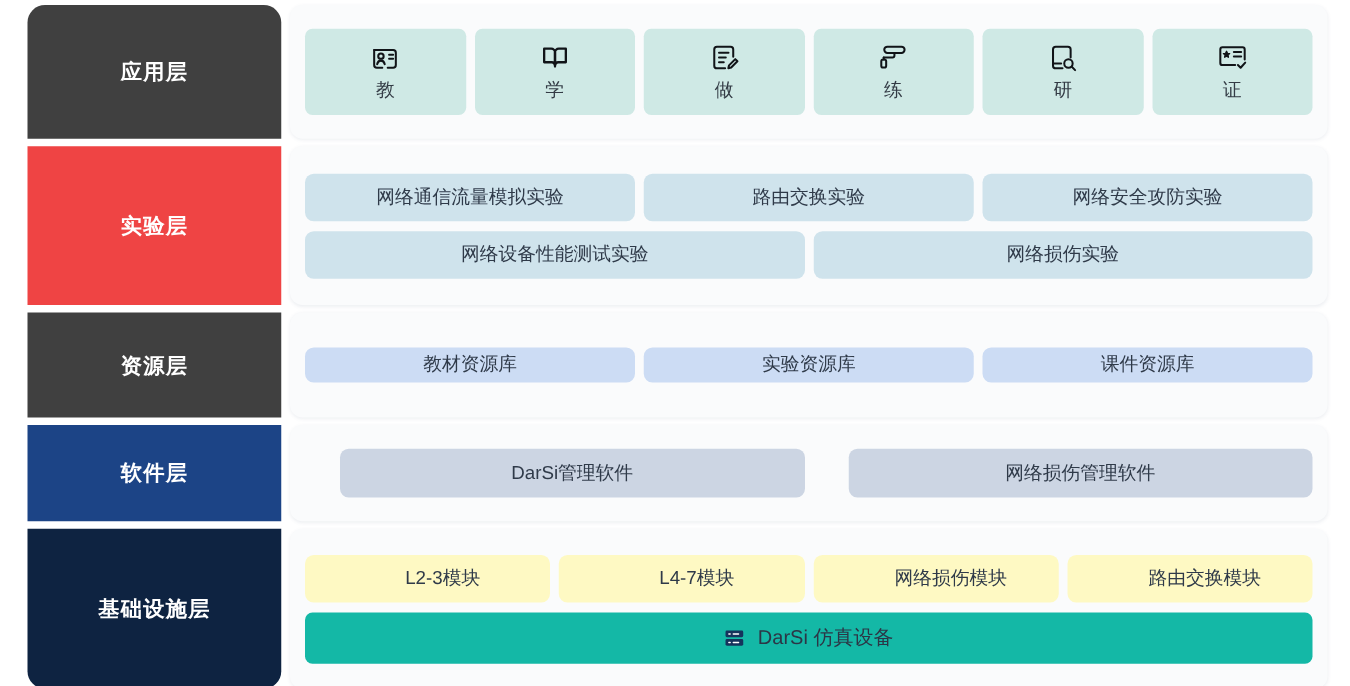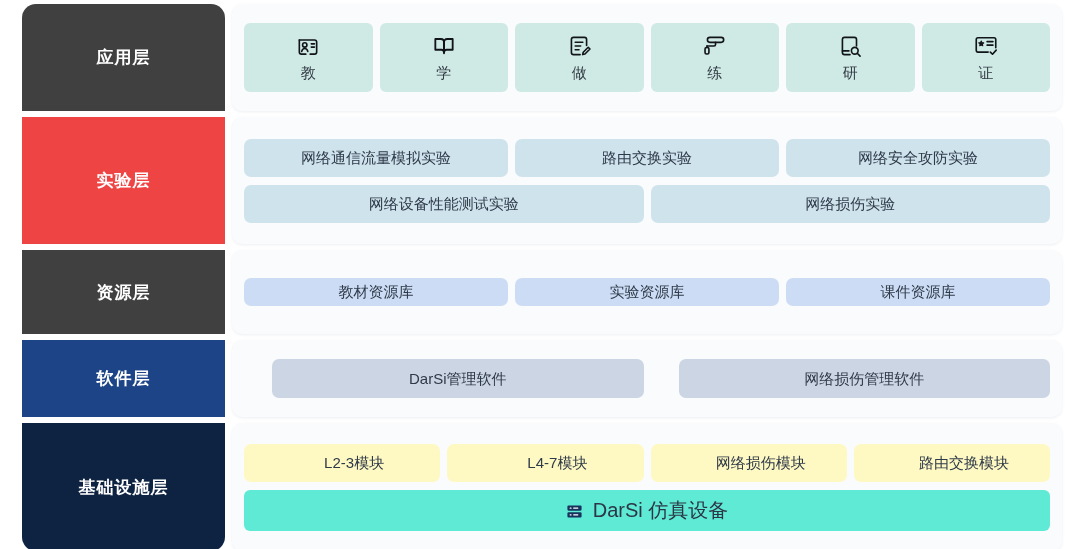--- a/index.html
+++ b/index.html
@@ -98,29 +98,29 @@
     font-size: 15px;
     color: #333b45;
   }
 
   .exp-card  { background: #cfe3ec; height: 38px; }
   .res-card  { background: #ccdcf4; height: 28px; }
   .soft-card { background: #ccd5e3; height: 39px; margin-left: 28px; }
   .infra-card{ background: #fef9c3; height: 38px; padding-left: 24px; }
 
   .device-bar {
-    background: #5eead4;
+    background: #14b8a6;
     border-radius: 6px;
     height: 41px;
     display: flex;
     align-items: center;
     justify-content: center;
     gap: 10px;
     color: #2c3646;
-    font-size: 20px;
+    font-size: 16px;
   }
   .device-bar .server-glyph {
     width: 17px;
     height: 17px;
     display: block;
   }
 
   
   #row-app       { height: 107px; }
   #row-exp       { height: 127px; }

